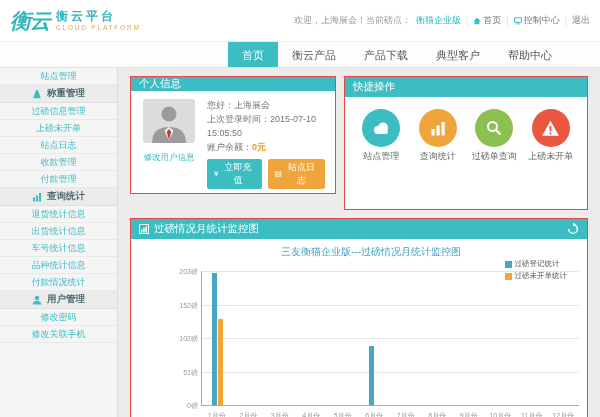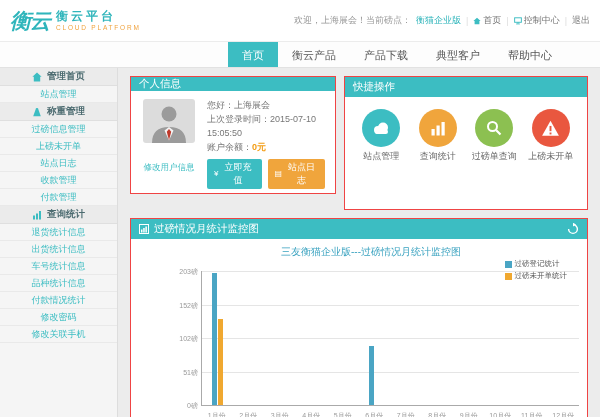--- a/index.html
+++ b/index.html
@@ -33,21 +33,21 @@
 
   .main { flex:1; background:#ececec; padding:8px 12px; min-width:0; }
   .row1 { display:flex; gap:8px; }
   .panel { background:#fff; border:1px solid #ef4444; }
   .panel-head { height:20px; background:#3cbdc2; color:#fff; font-size:10.5px; display:flex; align-items:center; padding:0 8px; gap:5px; }
 
   
   .profile-panel { width:206px; height:118px; display:flex; flex-direction:column; }
   .profile-body { flex:1; display:flex; gap:10px; padding:8px 10px 6px; }
   .pcol-left { width:56px; text-align:center; }
-  .edit-link { font-size:8.5px; color:#3cbdc2; margin-top:15px; cursor:pointer; white-space:nowrap; }
+  .edit-link { font-size:8.5px; color:#3cbdc2; margin-top:5px; cursor:pointer; white-space:nowrap; }
   .pcol-right { flex:1; font-size:9px; color:#777; line-height:1.55; }
   .orange-text { color:#f39c12; font-weight:bold; }
   .pbtns { margin-top:4px; display:flex; gap:6px; }
   .btn { border:none; border-radius:2px; color:#fff; font-size:9px; padding:2px 7px; display:inline-flex; align-items:center; gap:3px; cursor:pointer; font-family:inherit; }
   .btn-teal { background:#3cbdc2; }
   .btn-orange { background:#f0a53c; }
   .bicon { font-size:8px; }
 
   
   .quick-panel { flex:1; height:134px; display:flex; flex-direction:column; }
@@ -118,26 +118,20 @@
         <div class="tab active">首页</div>
         <div class="tab">衡云产品</div>
         <div class="tab">产品下载</div>
         <div class="tab">典型客户</div>
         <div class="tab">帮助中心</div>
       </div>
   </div>
 
   <div class="content">
     <div class="sidebar">
-        <div class="sb-header">
-          <svg width="10" height="10" viewBox="0 0 10 10">
-            <path d="M5 0.5 L9.6 4.8 H8.2 V9.5 H1.8 V4.8 H0.4 Z" fill="#3cbdc2"></path>
-          </svg>
-          <span>管理首页</span>
-        </div>
         <div class="sb-item">站点管理</div>
         <div class="sb-header">
           <svg width="10" height="10" viewBox="0 0 10 10">
             <path d="M3.6 2.4 a1.4 1.4 0 0 1 2.8 0 L8.8 9.3 H1.2 Z" fill="#3cbdc2"></path>
           </svg>
           <span>称重管理</span>
         </div>
         <div class="sb-item">过磅信息管理</div>
         <div class="sb-item">上磅未开单</div>
         <div class="sb-item">站点日志</div>
@@ -149,20 +143,27 @@
             <rect x="4" y="3.5" width="2" height="6" fill="#3cbdc2"></rect>
             <rect x="7" y="1" width="2" height="8.5" fill="#3cbdc2"></rect>
           </svg>
           <span>查询统计</span>
         </div>
         <div class="sb-item">退货统计信息</div>
         <div class="sb-item">出货统计信息</div>
         <div class="sb-item">车号统计信息</div>
         <div class="sb-item">品种统计信息</div>
         <div class="sb-item">付款情况统计</div>
+        <div class="sb-header">
+          <svg width="10" height="10" viewBox="0 0 10 10">
+            <circle cx="5" cy="3" r="2.2" fill="#3cbdc2"></circle>
+            <path d="M0.8 9.6 Q0.8 5.8 5 5.8 Q9.2 5.8 9.2 9.6 Z" fill="#3cbdc2"></path>
+          </svg>
+          <span>用户管理</span>
+        </div>
         <div class="sb-item">修改密码</div>
         <div class="sb-item">修改关联手机</div>
       </div>
 
     <div class="main">
       <div class="row1">
 
         <div class="panel profile-panel">
           <div class="panel-head">
             <span>个人信息</span>

